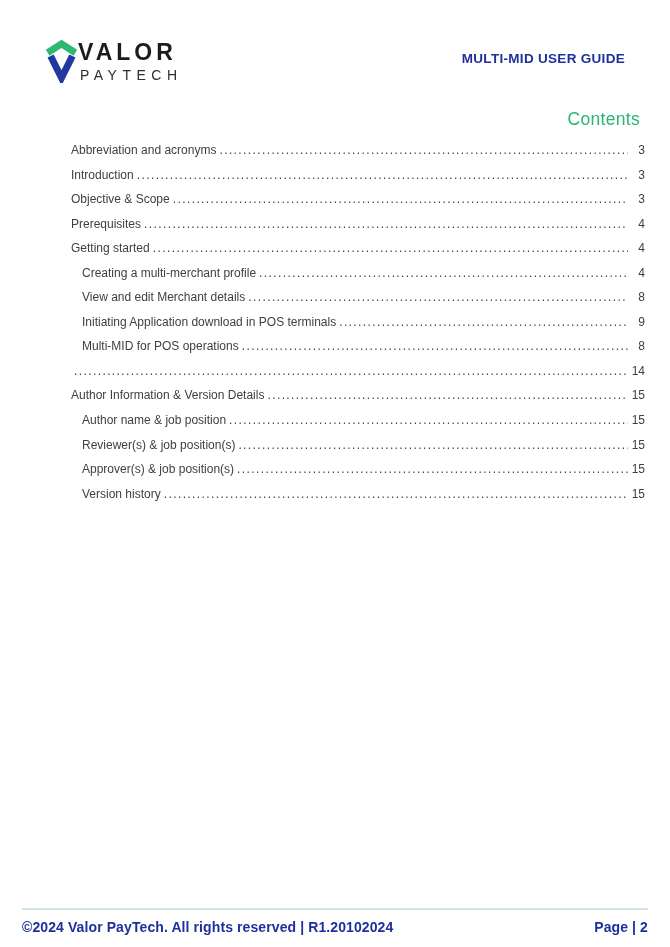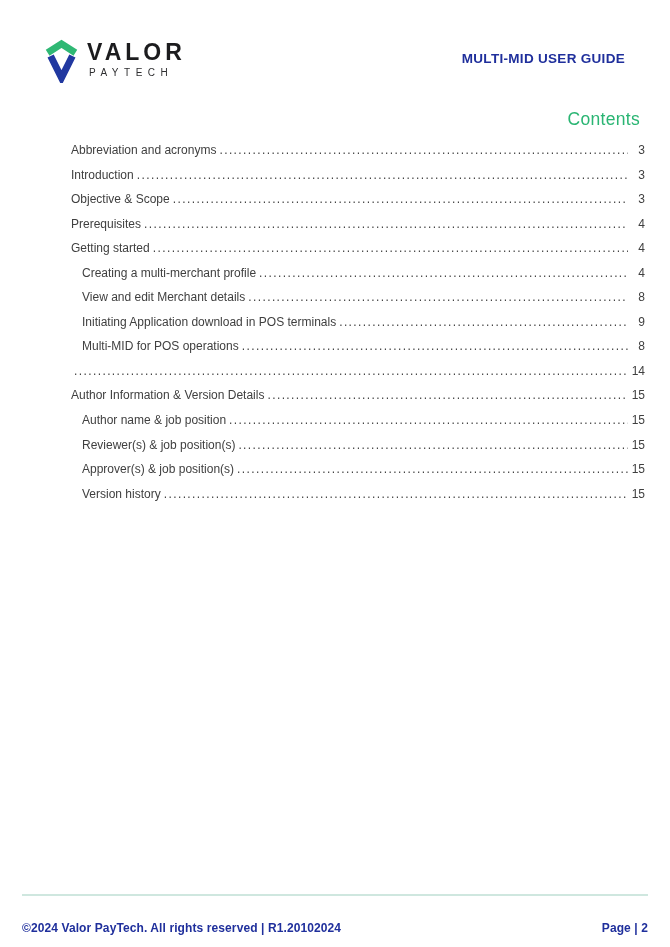--- a/index.html
+++ b/index.html
@@ -21,33 +21,32 @@
     font-family: "Liberation Sans", sans-serif;
   }
 
   
   .logo {
     position: absolute;
     left: 45px;
     top: 38px;
     display: flex;
     align-items: flex-start;
-    gap: 9px;
   }
   .logo-icon { width: 33px; height: 45px; }
   .logo-textblock { display: flex; flex-direction: column; padding-top: 3px; }
   .logo-brand {
     font-size: 23px;
     font-weight: bold;
     letter-spacing: 4px;
     color: var(--logo-text);
     line-height: 1;
   }
   .logo-sub {
-    font-size: 10px;
+    font-size: 14px;
     font-weight: 400;
     letter-spacing: 5.5px;
     color: #2e2e30;
     margin-top: 4px;
     margin-left: 2px;
     line-height: 1;
   }
   .doc-title {
     position: absolute;
     right: 45px;
@@ -103,26 +102,26 @@
     white-space: nowrap;
   }
 
   
   .footer {
     position: absolute;
     left: 22px;
     right: 22px;
     bottom: 12px;
     border-top: 2px solid var(--divider);
-    padding-top: 25px;
+    padding-top: 9px;
     display: flex;
     justify-content: space-between;
     align-items: baseline;
     color: var(--navy);
-    font-size: 12px;
+    font-size: 14px;
     font-weight: bold;
     letter-spacing: 0.1px;
   }
 </style>
 </head>
 <body>
 
 <div class="logo">
   <svg class="logo-icon" viewBox="0 0 100 135" aria-hidden="true">
     <path d="M8 44 L50 17 L92 44" fill="none" stroke="#2fb874" stroke-width="21" stroke-linecap="butt" stroke-linejoin="miter"></path>

